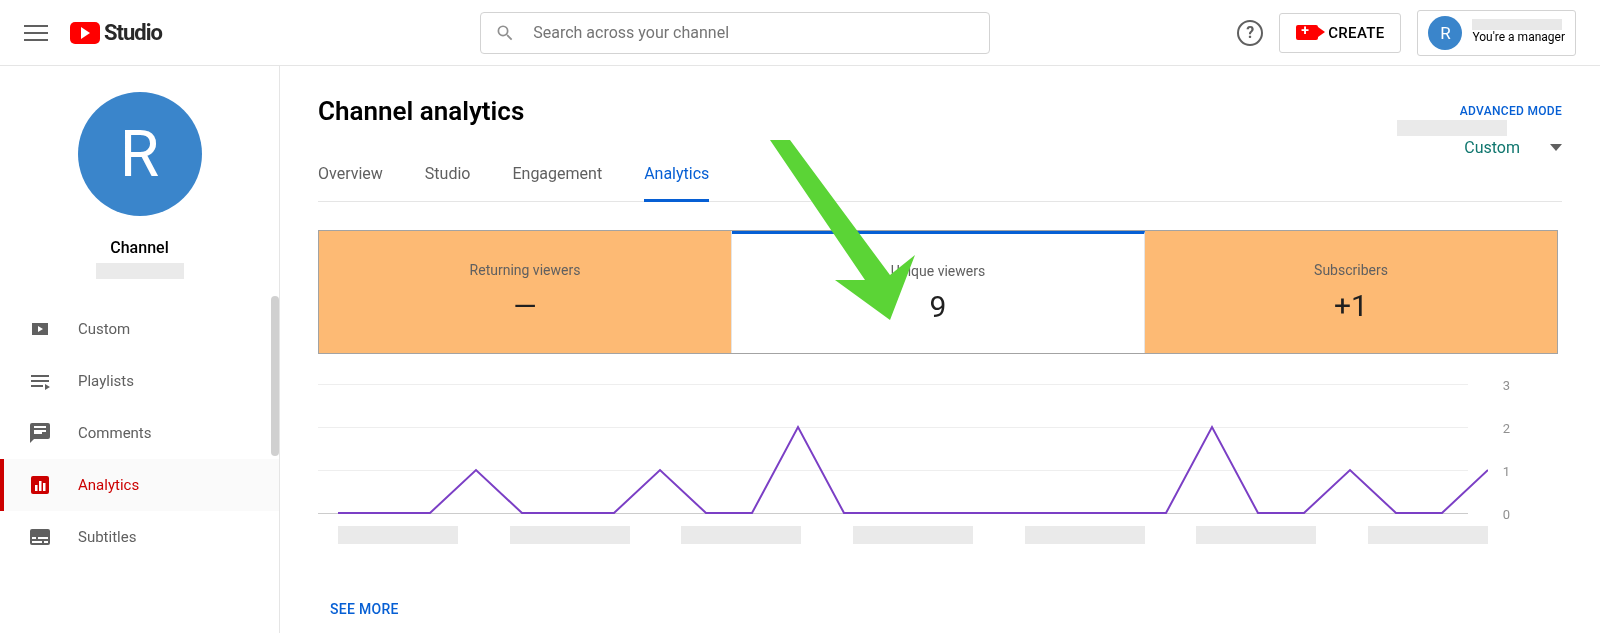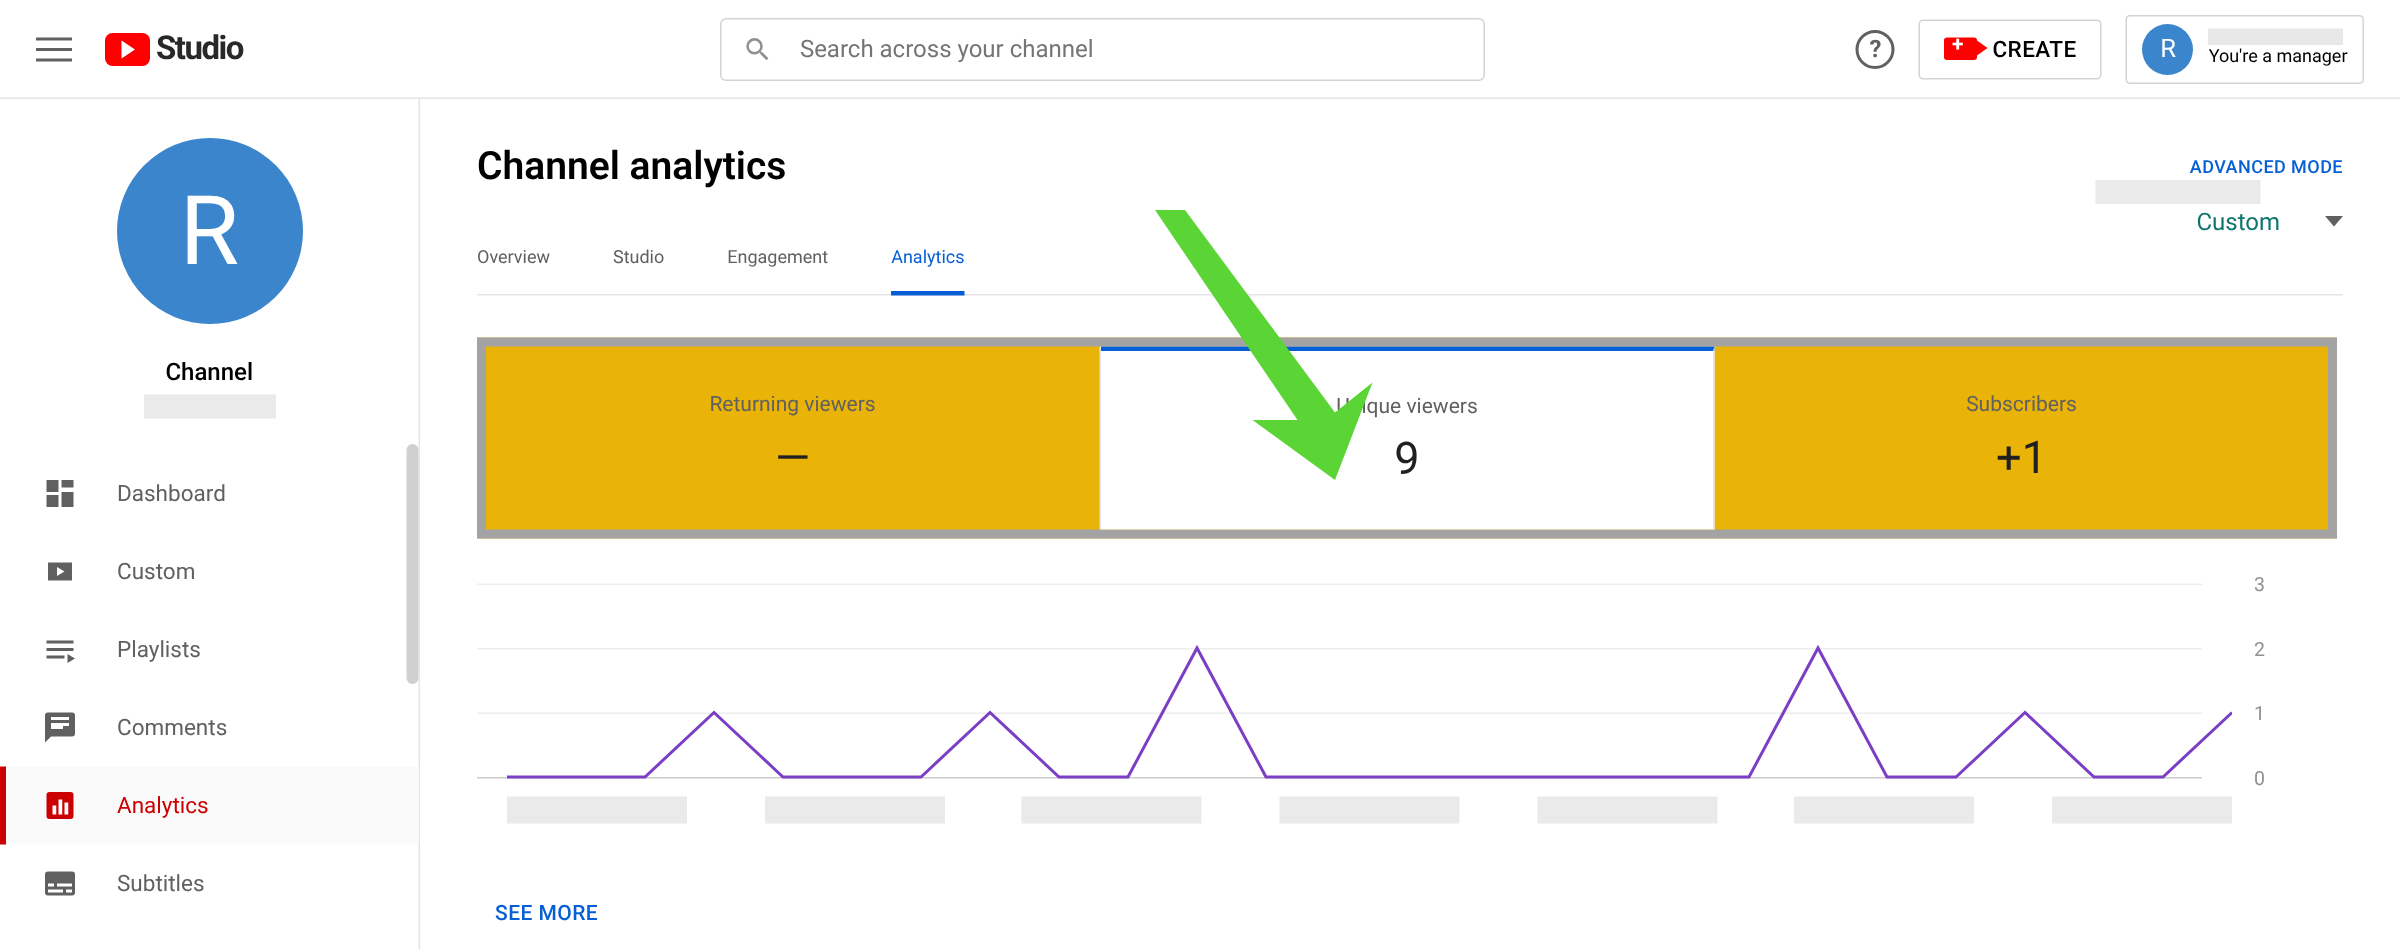--- a/index.html
+++ b/index.html
@@ -45,24 +45,24 @@
 .title-row { display:flex; align-items:center; }
 .page-title { font-size:26px; font-weight:600; }
 .adv-mode { margin-left:auto; color:#065fd4; font-size:12px; font-weight:500; cursor:pointer; letter-spacing:.3px; }
 
 .period-row { position:absolute; right:38px; top:72px; display:flex; align-items:center; gap:30px; }
 .period-redact { width:110px; height:16px; background:#eaeaea; position:absolute; right:55px; top:-18px; }
 .period-lbl { font-size:16px; color:#0f766e; }
 .chev { width:0; height:0; border-left:6px solid transparent; border-right:6px solid transparent; border-top:7px solid #606060; cursor:pointer; }
 
 .tabs { margin-top:38px; display:flex; gap:42px; border-bottom:1px solid #e5e5e5; }
-.tab { padding:0 0 16px 0; font-size:12px; color:#606060; cursor:pointer; }
+.tab { padding:0 0 16px 0; font-size:16px; color:#606060; cursor:pointer; }
 .tab.active { color:#065fd4; border-bottom:3px solid #065fd4; margin-bottom:-1px; }
 
-.metrics { margin-top:28px; width:1240px; display:flex; border:6px solid #a3a3a3; background:#eab308; }
+.metrics { margin-top:28px; width:1240px; display:flex; border:1px solid #a3a3a3; background:#fdba74; }
 .metric { flex:1; height:122px; display:flex; flex-direction:column; align-items:center; justify-content:center; gap:10px; cursor:pointer; border-right:1px solid #e5e5e5; }
 .metric:last-child { border-right:none; }
 .metric.active { background:#fff; border-top:3px solid #065fd4; }
 .metric-label { font-size:14px; color:#606060; }
 .metric-value { font-size:30px; font-weight:400; color:#202020; }
 
 .chart-wrap { margin-top:30px; width:1240px; position:relative; height:170px; }
 .grid-line { position:absolute; left:0; width:1150px; height:1px; background:#eee; }
 .ytick { position:absolute; right:48px; font-size:13px; color:#909090; }
 .chart-svg { position:absolute; left:20px; top:0; }
@@ -110,28 +110,20 @@
 </div>
 
 <div class="sidebar">
   <div class="channel-head">
     <div class="avatar-lg">R</div>
     <div class="channel-name">Channel</div>
     <div class="channel-redact"></div>
   </div>
   <div class="sb-scroll"></div>
   <div class="nav">
-    <div class="nav-item">
-      <span class="nav-icon">
-          <svg viewBox="0 0 24 24">
-            <path d="M3 3h8v8H3V3zm10 0h8v5h-8V3zM3 13h8v8H3v-8zm10-2h8v10h-8V11z"></path>
-          </svg>
-        </span>
-      <span>Dashboard</span>
-    </div>
     <div class="nav-item">
       <span class="nav-icon">
           <svg viewBox="0 0 24 24">
             <path d="M4 6h16v12H4z M10 9v6l5-3z" fill-rule="evenodd"></path>
           </svg>
         </span>
       <span>Custom</span>
     </div>
     <div class="nav-item">
       <span class="nav-icon">

